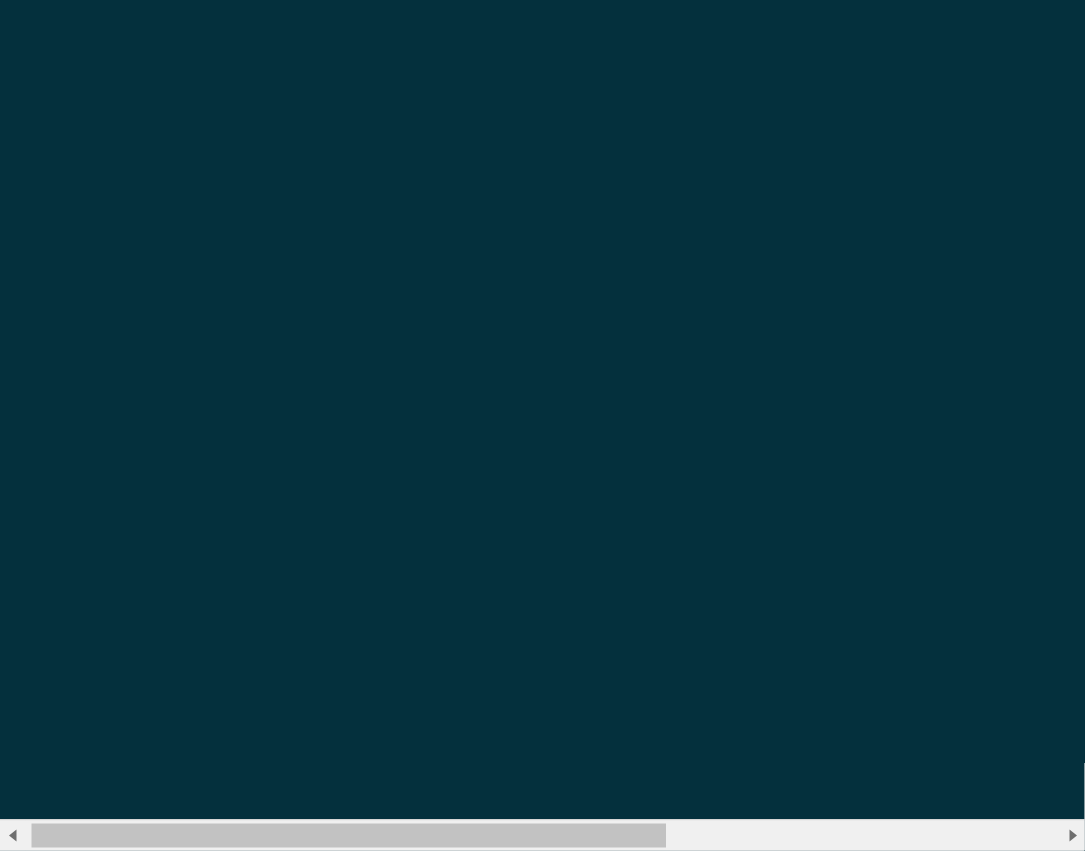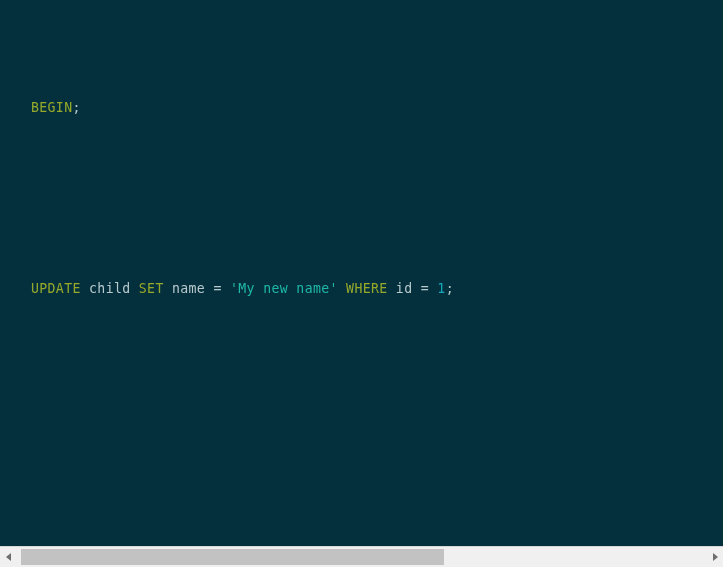--- a/index.html
+++ b/index.html
@@ -120,25 +120,23 @@
 </style>
 </head>
 <body>
 
 <div id="app">
 
   <div id="terminal">
     <div class="code-area">
 
       
-      <div class="line"><span class="kw">BEGIN</span><span class="plain">;</span></div>
       <div class="line blank"> </div>
 
       
-      <div class="line"><span class="kw">UPDATE</span> <span class="plain">child</span> <span class="kw">SET</span> <span class="plain">name</span> <span class="plain">=</span> <span class="str">'My new name'</span> <span class="kw">WHERE</span> <span class="plain">id</span> <span class="plain">=</span> <span class="num">1</span><span class="plain">;</span></div>
       <div class="line blank"> </div>
 
       
 
       
       
       
       
       
       

